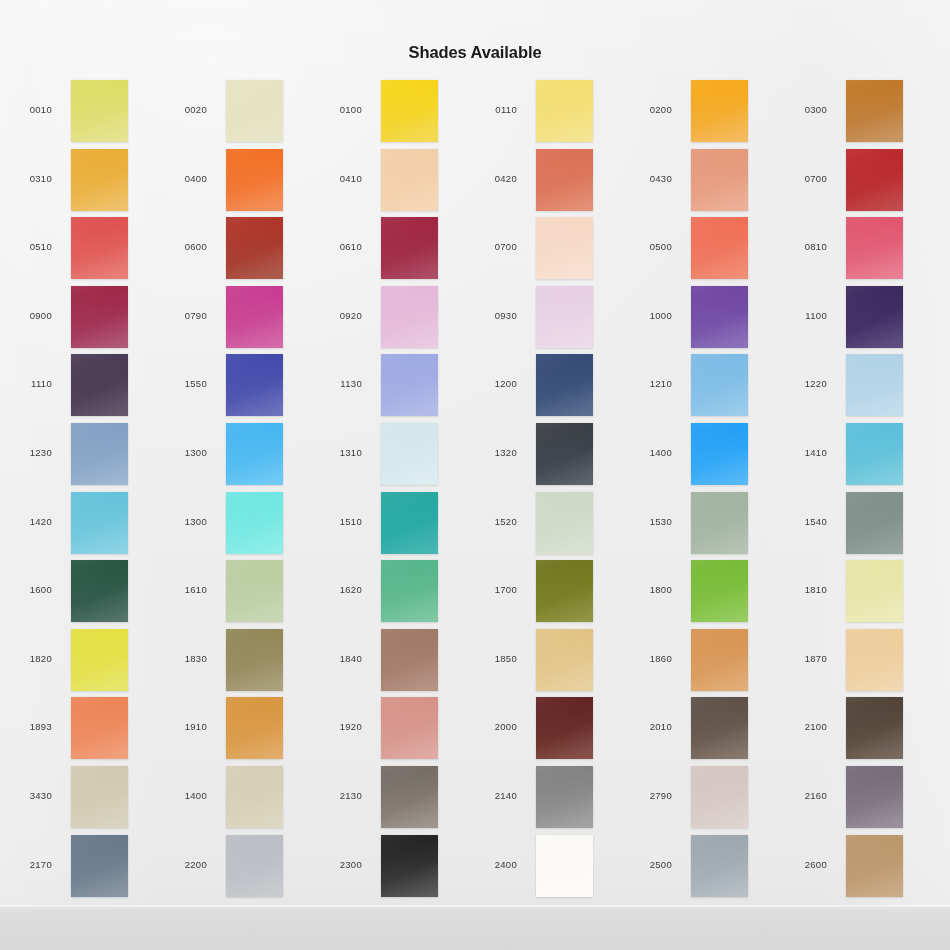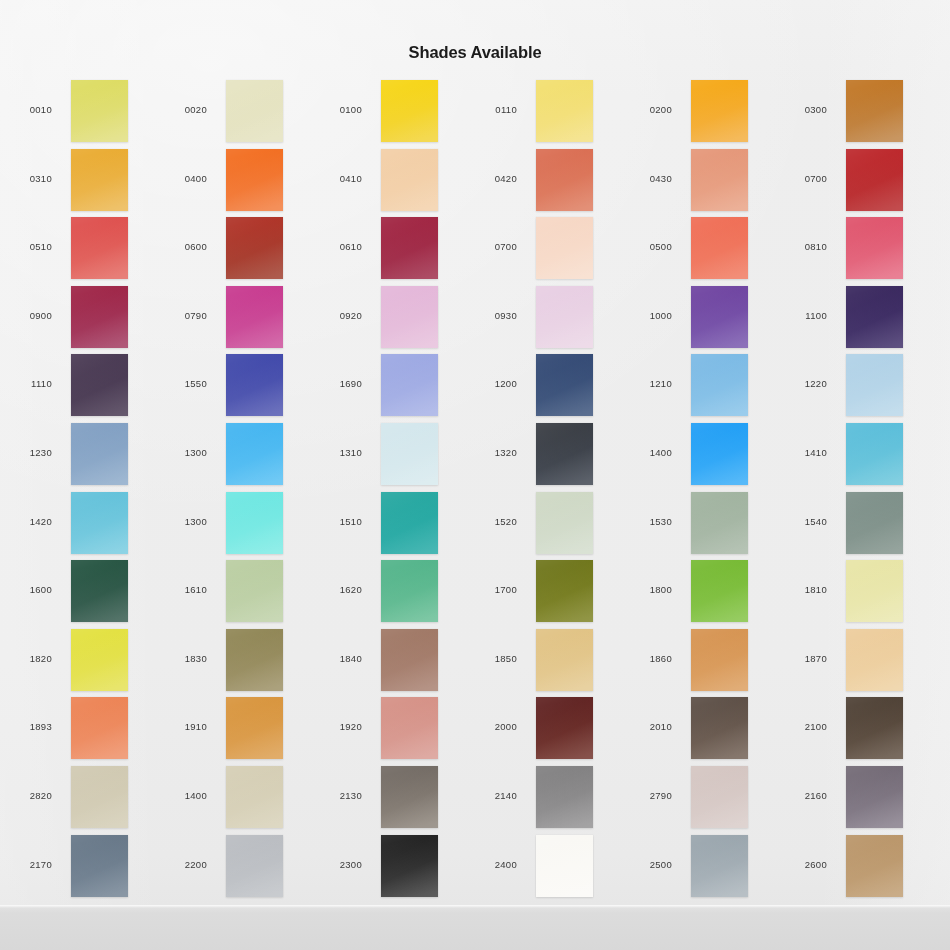--- a/index.html
+++ b/index.html
@@ -269,21 +269,21 @@
           <div class="sw-chip" style="background: linear-gradient(168deg, rgb(69, 53, 79) 0%, rgb(69, 53, 79) 14%, rgb(85, 71, 94) 92%, rgb(85, 71, 94) 100%);"></div>
         </div>
       </div>
       <div class="swatch-cell" style="left: 155px; top: 274.4px;">
         <div class="sw-label">1550</div>
         <div class="sw-chip-wrap">
           <div class="sw-chip" style="background: linear-gradient(168deg, rgb(59, 68, 168) 0%, rgb(59, 68, 168) 14%, rgb(93, 99, 182) 92%, rgb(93, 99, 182) 100%);"></div>
         </div>
       </div>
       <div class="swatch-cell" style="left: 310px; top: 274.4px;">
-        <div class="sw-label">1690</div>
+        <div class="sw-label">1130</div>
         <div class="sw-chip-wrap">
           <div class="sw-chip" style="background: linear-gradient(168deg, rgb(154, 166, 226) 0%, rgb(154, 166, 226) 14%, rgb(172, 182, 231) 92%, rgb(172, 182, 231) 100%);"></div>
         </div>
       </div>
       <div class="swatch-cell" style="left: 465px; top: 274.4px;">
         <div class="sw-label">1200</div>
         <div class="sw-chip-wrap">
           <div class="sw-chip" style="background: linear-gradient(168deg, rgb(46, 69, 113) 0%, rgb(46, 69, 113) 14%, rgb(74, 96, 133) 92%, rgb(74, 96, 133) 100%);"></div>
         </div>
       </div>
@@ -473,21 +473,21 @@
           <div class="sw-chip" style="background: linear-gradient(168deg, rgb(88, 74, 65) 0%, rgb(88, 74, 65) 14%, rgb(122, 106, 95) 92%, rgb(122, 106, 95) 100%);"></div>
         </div>
       </div>
       <div class="swatch-cell" style="left: 775px; top: 617.4px;">
         <div class="sw-label">2100</div>
         <div class="sw-chip-wrap">
           <div class="sw-chip" style="background: linear-gradient(168deg, rgb(74, 60, 48) 0%, rgb(74, 60, 48) 14%, rgb(107, 92, 79) 92%, rgb(107, 92, 79) 100%);"></div>
         </div>
       </div>
       <div class="swatch-cell" style="left: 0px; top: 686px;">
-        <div class="sw-label">2820</div>
+        <div class="sw-label">3430</div>
         <div class="sw-chip-wrap">
           <div class="sw-chip" style="background: linear-gradient(168deg, rgb(207, 200, 176) 0%, rgb(207, 200, 176) 14%, rgb(214, 208, 186) 92%, rgb(214, 208, 186) 100%);"></div>
         </div>
       </div>
       <div class="swatch-cell" style="left: 155px; top: 686px;">
         <div class="sw-label">1400</div>
         <div class="sw-chip-wrap">
           <div class="sw-chip" style="background: linear-gradient(168deg, rgb(212, 205, 179) 0%, rgb(212, 205, 179) 14%, rgb(218, 212, 189) 92%, rgb(218, 212, 189) 100%);"></div>
         </div>
       </div>

